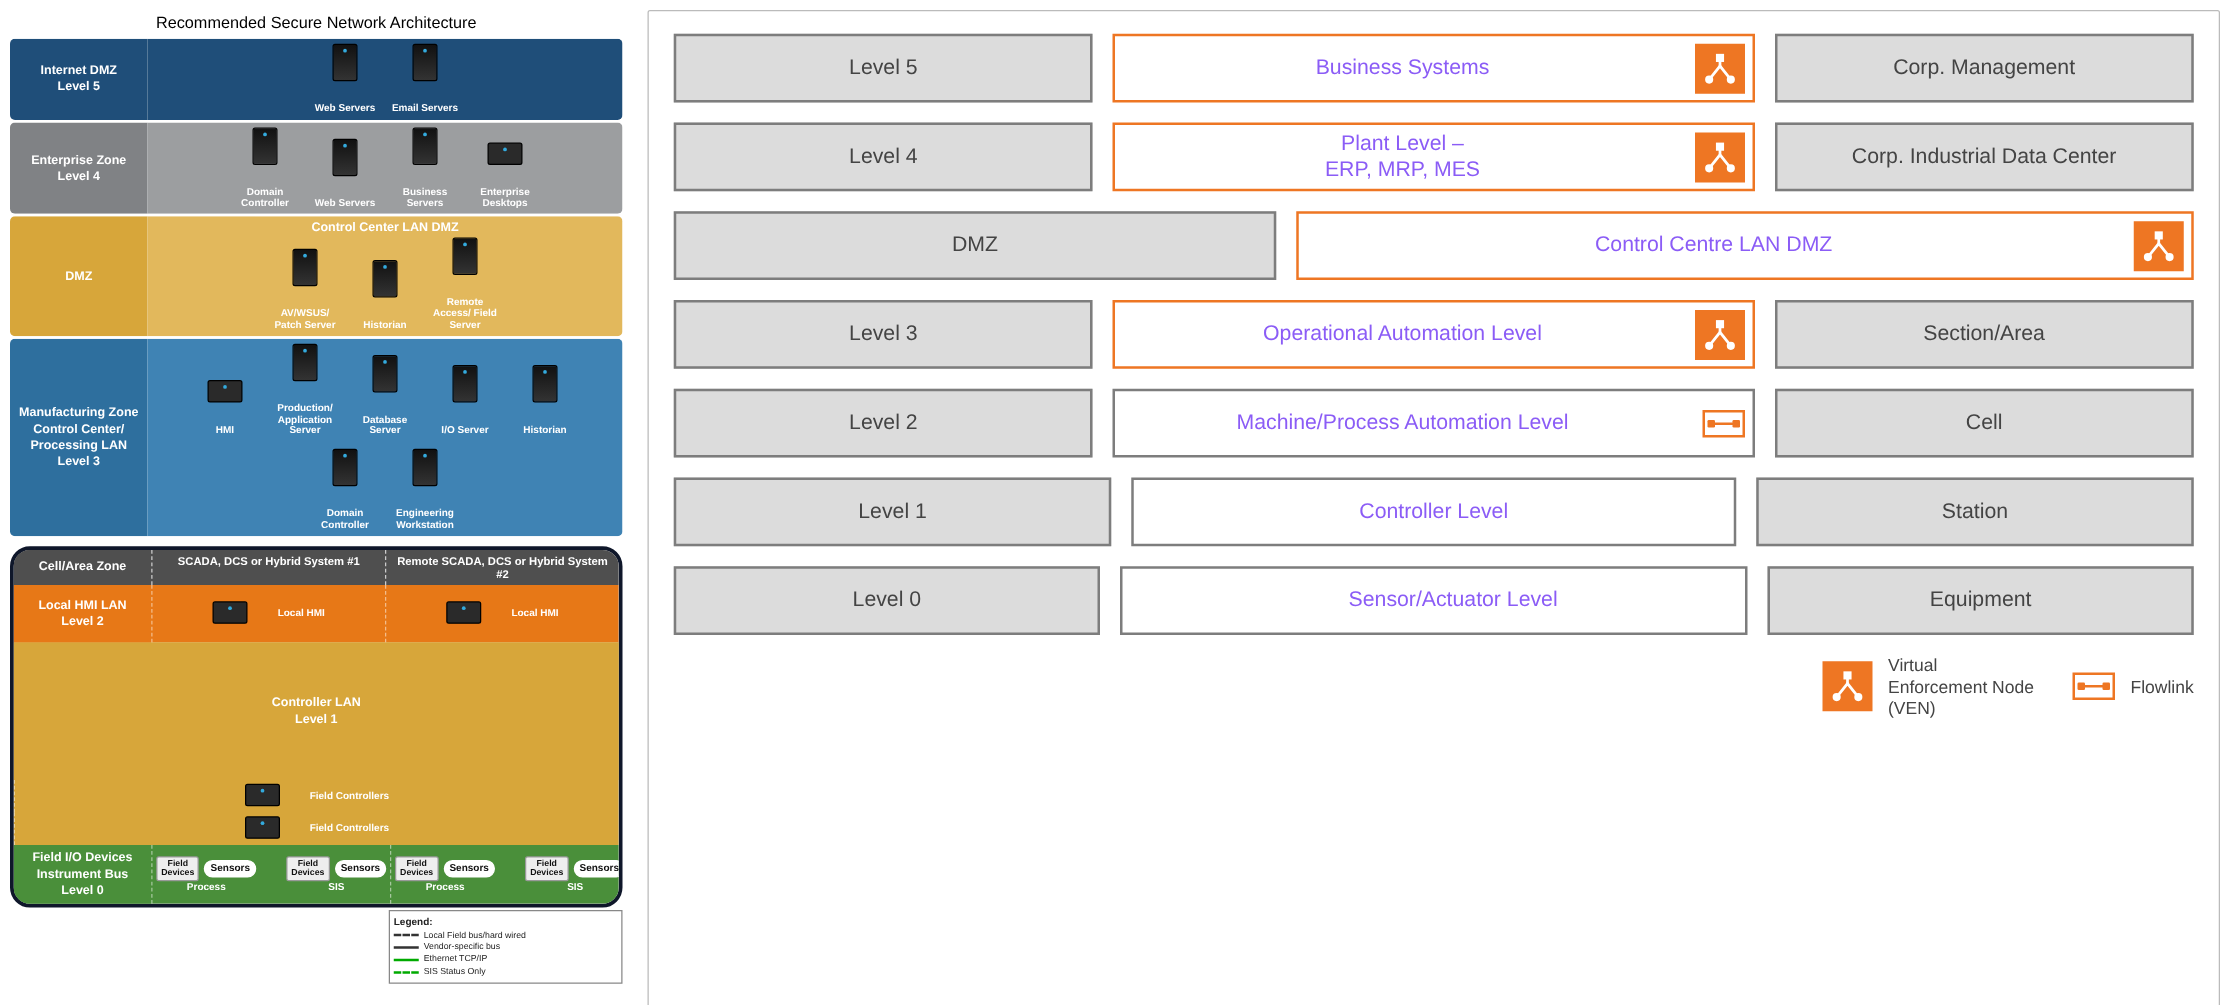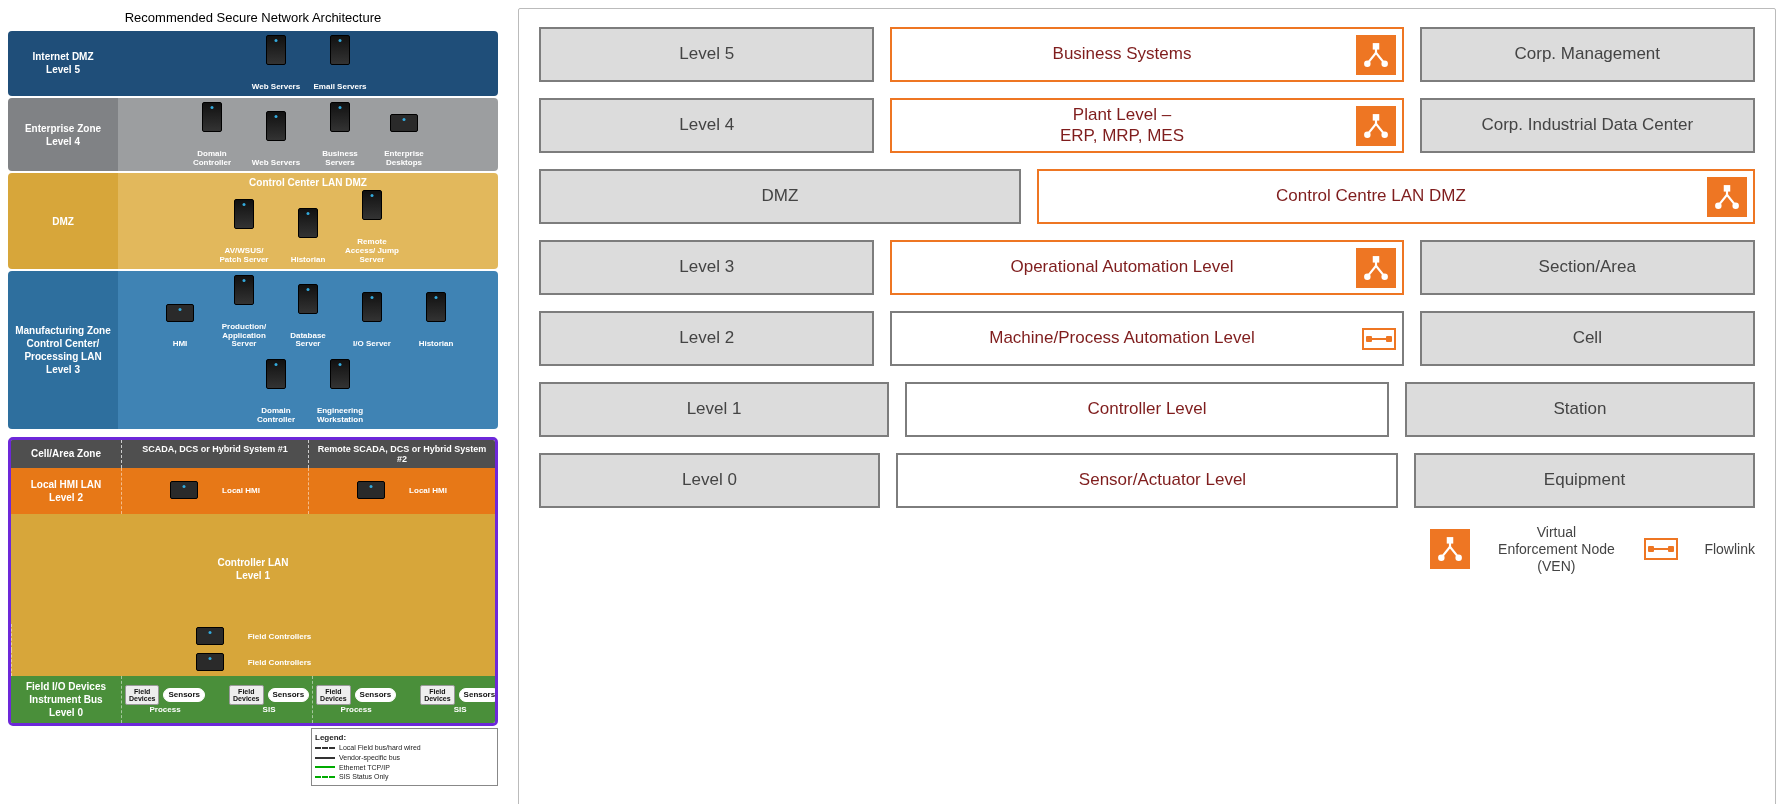--- a/index.html
+++ b/index.html
@@ -108,21 +108,21 @@
   .fd-box {
     border:1px solid #999;
     background:#eee;
     color:#111;
     font-size:7px;
     padding:2px 3px;
     line-height:1;
     border-radius:2px;
   }
   .subzones {
-    border:3px solid #6d28d9;border-radius:5px;padding:0;margin-top:8px;overflow:hidden;
+    border:3px solid #0f172a;border-radius:16px;padding:0;margin-top:8px;overflow:hidden;
   }
   .subzone-header {
     background:#4f4f4f;
     display:flex;color:#fff;font-size:9px;font-weight:bold;
   }
   .subzone-header .zone-label{flex:0 0 110px;background:#4f4f4f;}
   .subzone-header .half{flex:1;text-align:center;padding:4px;border-left:1px dashed #ccc;}
   .subrow{display:flex;min-height:46px;}
   .subrow .zone-label{flex:0 0 110px;}
   .subrow .half{flex:1;padding:3px;border-left:1px dashed rgba(255,255,255,.5);display:flex;align-items:center;justify-content:center;gap:24px;font-size:8px;font-weight:bold;color:#fff;}
@@ -162,21 +162,21 @@
     display: flex;
     align-items: center;
     justify-content: center;
     text-align: center;
     height: 55px;
     line-height:1.2;
     padding: 2px 6px;
   }
   .cell.mid {
     background: #fff;
-    color: #7f1d1d;
+    color: #8b5cf6;
     position: relative;
     padding-right: 56px;
     flex: 1.4;
   }
   .cell.mid.orange { border-color:#ee7623; }
   .ven-badge,.flow-badge{
     position:absolute;
     right:6px; top:50%; transform:translateY(-50%);
     width:40px;height:40px;
     display:flex;align-items:center;justify-content:center;
@@ -186,21 +186,21 @@
   .flow-badge{ border:2px solid #ee7623;background:#fff;width:34px;height:22px; }
   .flow-badge .barbell{width:22px;height:2px;background:#ee7623;position:relative;}
   .flow-badge .barbell::before,.flow-badge .barbell::after{
     content:"";position:absolute;width:6px;height:6px;background:#ee7623;top:-2px;border-radius:1px;
   }
   .flow-badge .barbell::before{left:-2px;}
   .flow-badge .barbell::after{right:-2px;}
   .legend-row{
     display:flex;justify-content:flex-end;align-items:center;gap:28px;font-size:14px;color:#444;margin-top:4px;
   }
-  .legend-item{display:flex;align-items:center;gap:26px;text-align:center;}
+  .legend-item{display:flex;align-items:center;gap:12px;}
   .legend-item .ven-badge,.legend-item .flow-badge{position:static;transform:none;}
 </style>
 </head>
 <body>
 
 <div class="left-panel">
   <div class="title">Recommended Secure Network Architecture</div>
   <div id="zones-container">
       <div class="zone-row">
         <div class="zone-label" style="background: rgb(31, 78, 121);">Internet DMZ<br>Level 5</div>
@@ -248,21 +248,21 @@
             <div class="dev">
               <div class="dev-icon"></div>
               <div>AV/WSUS/ Patch Server</div>
             </div>
             <div class="dev">
               <div class="dev-icon"></div>
               <div>Historian</div>
             </div>
             <div class="dev">
               <div class="dev-icon"></div>
-              <div>Remote Access/ Jump Server</div>
+              <div>Remote Access/ Field Server</div>
             </div>
           </div>
         </div>
       </div>
       <div class="zone-row">
         <div class="zone-label" style="background: rgb(46, 111, 158);">Manufacturing Zone<br>Control Center/ Processing LAN<br>Level 3</div>
         <div class="zone-body" style="background: rgb(63, 131, 180);">
           <div class="devices">
             <div class="dev">
               <div class="dev-icon desktop"></div>

